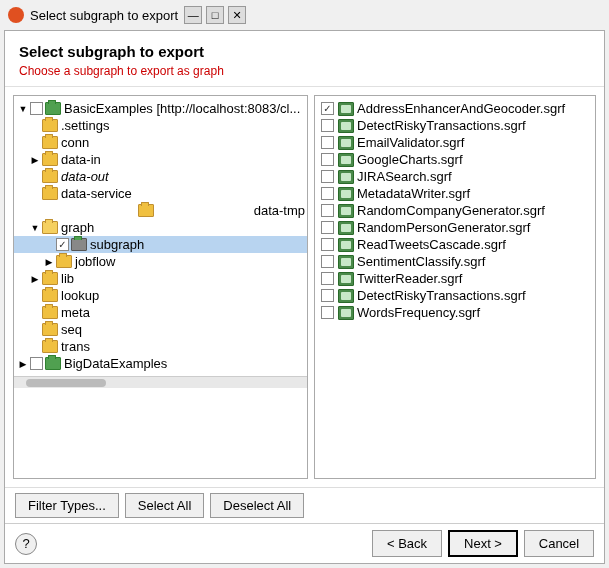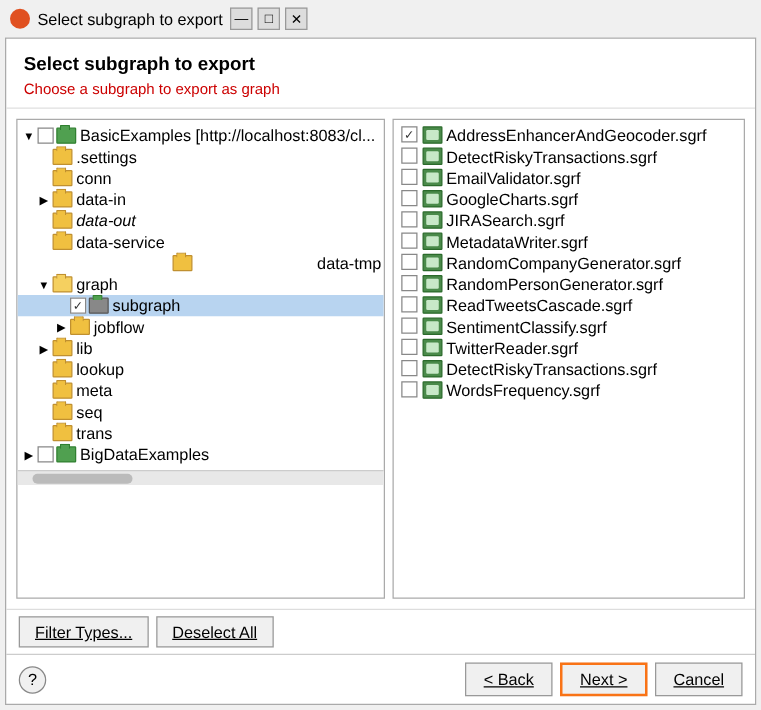--- a/index.html
+++ b/index.html
@@ -167,21 +167,21 @@
     }
     .checkbox-icon.checked { background: #fff; }
     .checkbox-icon.checked::after {
       content: '✓';
       font-size: 10px;
       color: #333;
     }
 
     .file-item {
       display: flex;
-      align-items: flex-start;
+      align-items: center;
       padding: 1px 6px;
       cursor: default;
       user-select: none;
       white-space: nowrap;
     }
 
     .file-checkbox {
       width: 13px; height: 13px;
       border: 1px solid #888;
       background: #fff;
@@ -210,24 +210,23 @@
       border-radius: 1px;
     }
 
     .btn {
       padding: 4px 12px;
       border: 1px solid #999;
       background: #f0f0f0;
       cursor: pointer;
       font-size: 13px;
       min-width: 70px;
-      text-decoration: underline;
     }
     .btn.primary {
-      border: 2px solid #f97316;
+      border: 2px solid #000000;
       background: #f0f0f0;
     }
     .btn:disabled {
       color: #aaa;
       cursor: default;
     }
 
     .bottom-row {
       display: flex;
       align-items: center;
@@ -465,20 +464,21 @@
             <div class="sgrf-icon">
               <div class="sgrf-icon-inner"></div>
             </div>
             <span>WordsFrequency.sgrf</span>
           </div>
         </div>
     </div>
 
     <div style="padding:5px 10px; display:flex; gap:6px; border-top:1px solid #ddd;">
       <button class="btn">Filter Types...</button>
+      <button class="btn">Select All</button>
       <button class="btn">Deselect All</button>
     </div>
 
     <div class="bottom-row">
       <div class="help-btn">?</div>
       <div class="spacer-flex"></div>
       <div class="nav-buttons">
         <button class="btn">&lt; Back</button>
         <button class="btn primary">Next &gt;</button>
         <button class="btn">Cancel</button>

